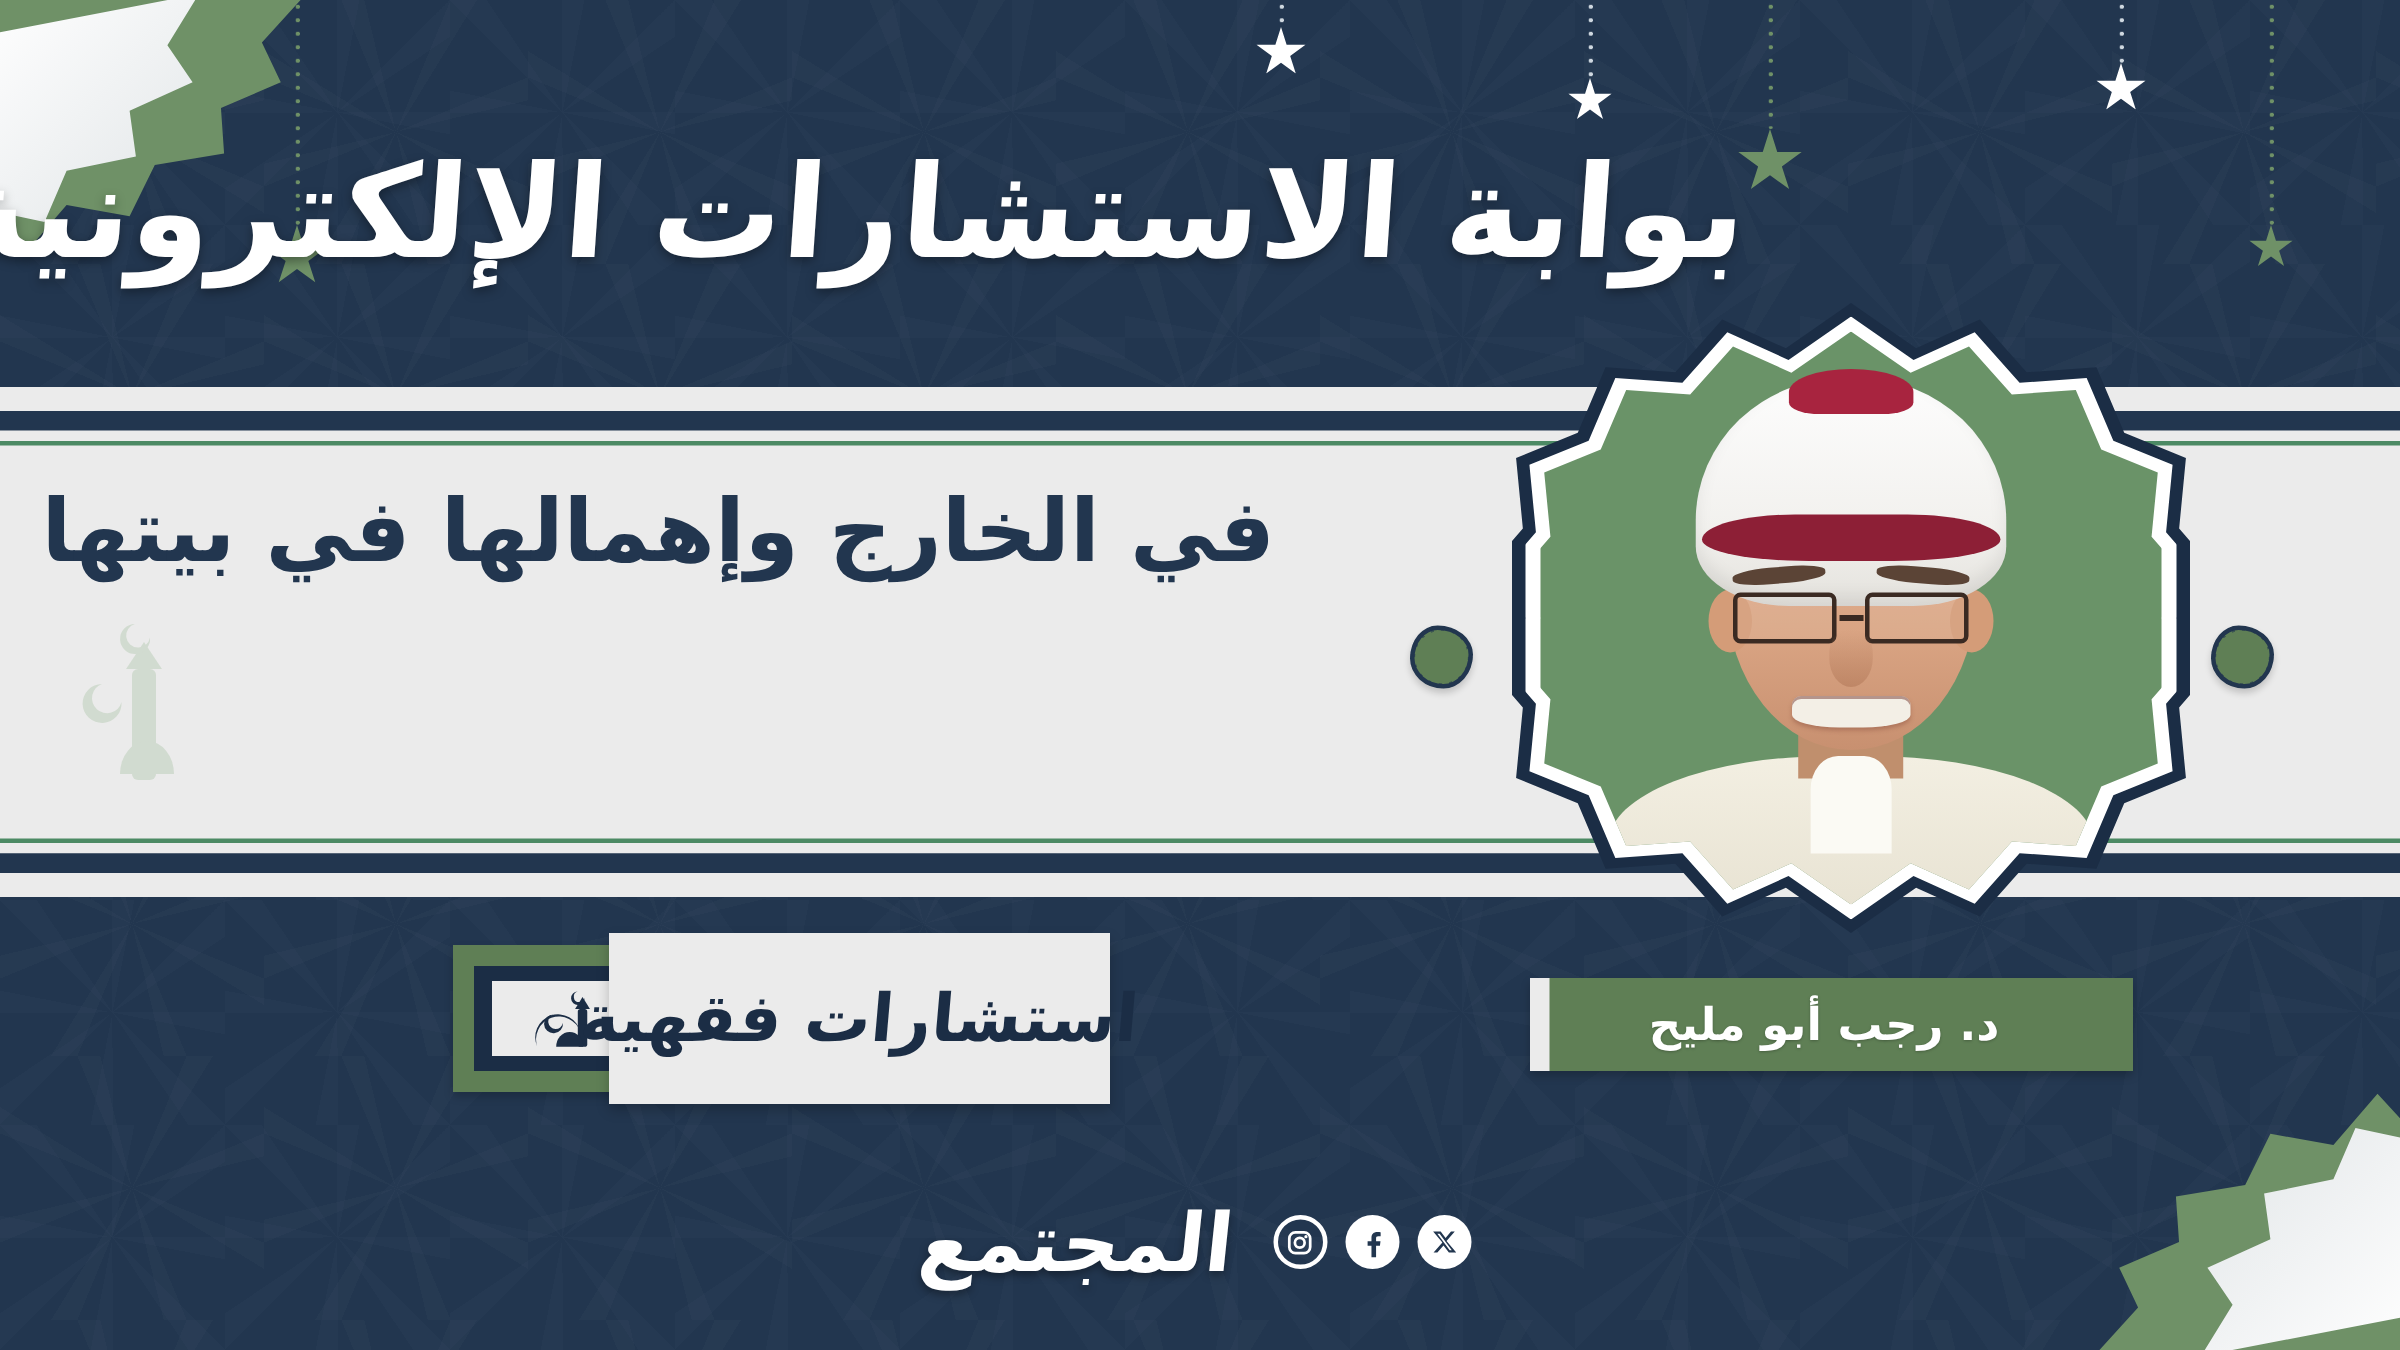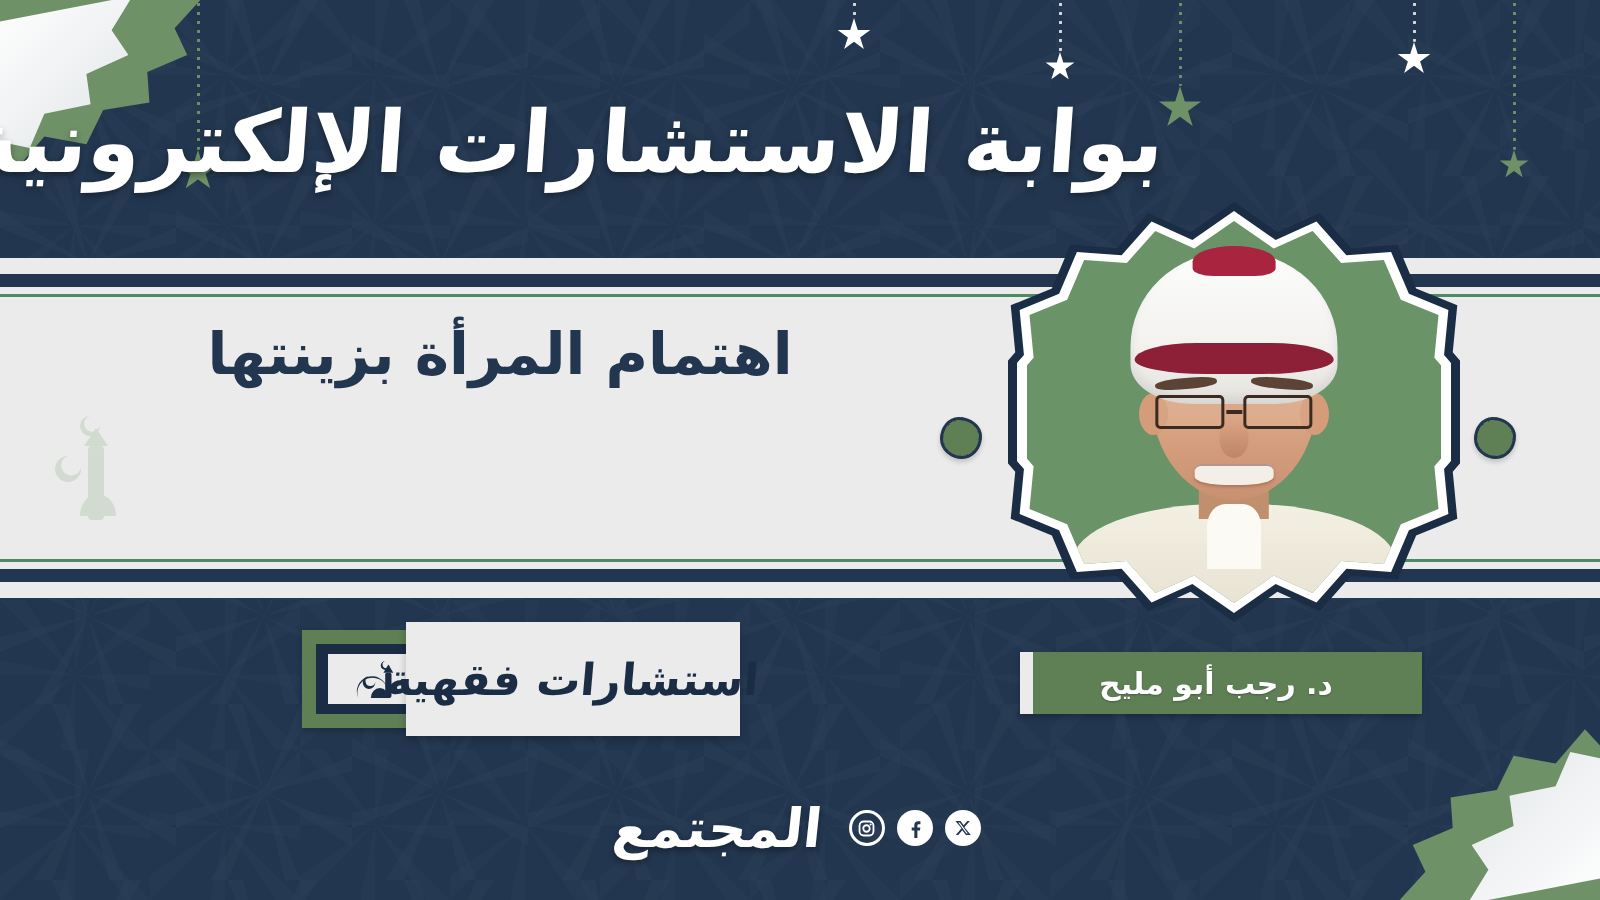--- a/index.html
+++ b/index.html
@@ -328,21 +328,21 @@
         <path d="M62 18 a10 10 0 1 0 10 9 a8 8 0 1 1 -10 -9 Z"></path>
         <path d="M40 58 a13 13 0 1 0 13 12 a10 10 0 1 1 -13 -12 Z"></path>
       </g>
     </svg>
   </div>
 
   <div class="rosette rosette-left"></div>
   <div class="rosette rosette-right"></div>
 
   <div class="title-block">
-    <div class="title-line">اهتمام المرأة بزينتها</div>
+    <div class="title-line">في الخارج وإهمالها في بيتها</div>
   </div>
 
   <div class="portrait">
     <div class="medallion med-navy"></div>
     <div class="medallion med-white"></div>
     <div class="medallion med-green">
       <div class="face-holder">
         <div class="robe"></div>
         <div class="neck"></div>
         <div class="collar"></div>

